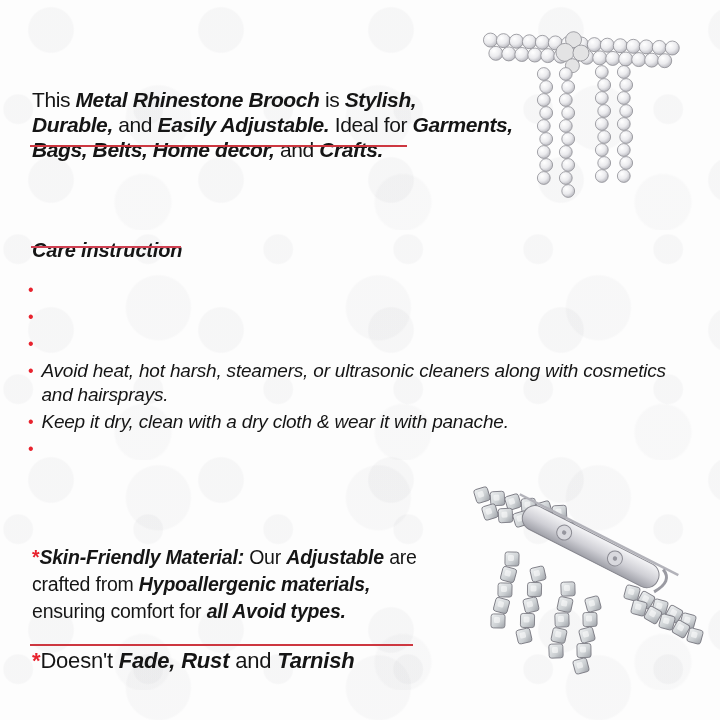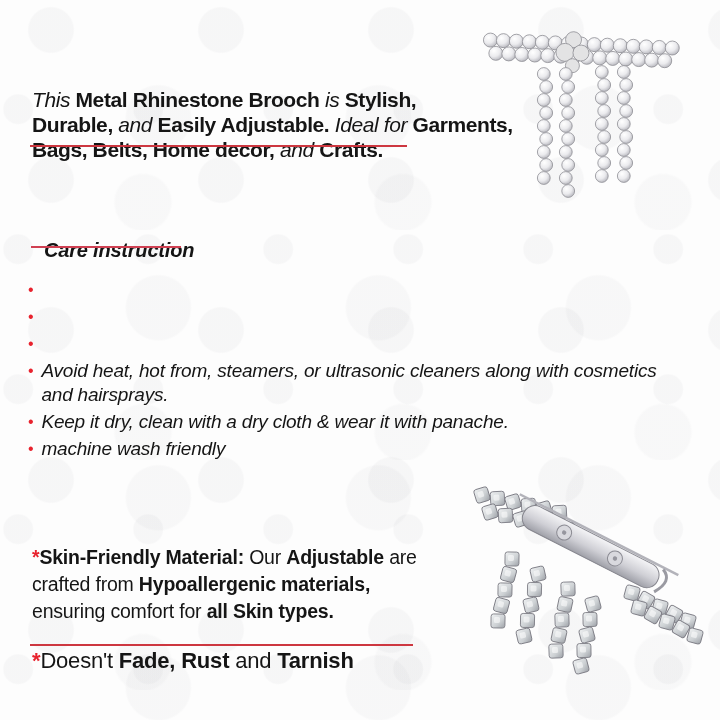--- a/index.html
+++ b/index.html
@@ -9,30 +9,30 @@
     background-color:#fdfdfd;
     background-image:
       radial-gradient(circle at 30% 20%, rgba(120,122,132,0.05) 0 13%, transparent 14%),
       radial-gradient(circle at 72% 62%, rgba(120,122,132,0.045) 0 16%, transparent 17%),
       radial-gradient(circle at 14% 78%, rgba(120,122,132,0.05) 0 9%, transparent 10%),
       radial-gradient(circle at 55% 88%, rgba(120,122,132,0.04) 0 11%, transparent 12%);
     background-size:170px 150px, 220px 190px, 130px 140px, 260px 230px;
   }
   .abs{position:absolute;}
   
-  .seg-i {font-style:italic;font-weight:400;}
-  .seg-bi{font-weight:700;}
+  .seg-i {font-weight:400;}
+  .seg-bi{font-style:italic;font-weight:700;}
   .seg-r {font-style:normal;font-weight:400;text-align:right;}
   .seg-red{font-style:normal;font-weight:700;color:#e8232e;}
   
   .intro{left:32px;top:66px;font-size:21px;line-height:25px;letter-spacing:-0.4px;white-space:nowrap;}
   .rule{height:2px;background:#cd3740;}
   .intro-rule{left:30px;top:145px;width:377px;}
   
-  .care-heading{left:44px;top:222px;font-size:20px;font-weight:700;font-style:italic;letter-spacing:-0.2px;}
+  .care-heading{left:32px;top:222px;font-size:20px;font-weight:700;font-style:italic;letter-spacing:-0.2px;}
   .care-rule{left:31px;top:246px;width:150px;height:2px;background:#d04052;}
   .care-list{left:28px;top:278px;width:680px;margin:0;padding:0;list-style:none;
              font-size:19px;line-height:24px;font-style:italic;letter-spacing:-0.2px;}
   .care-list li{display:flex;gap:8px;margin-bottom:3px;}
   .care-list .dot{color:#e8232e;font-style:normal;font-size:16px;line-height:24px;flex:0 0 auto;}
   .care-list .li-text{white-space:pre-line;}
   
   .skin{left:32px;top:524px;font-size:19.5px;line-height:27px;letter-spacing:-0.2px;}
   .fade{left:32px;top:627px;font-size:22px;line-height:24px;letter-spacing:-0.2px;}
   .fade-rule{left:30px;top:644px;width:383px;}
@@ -138,34 +138,33 @@
       <span class="dot">•</span>
     </li>
     <li>
       <span class="dot">•</span>
     </li>
     <li>
       <span class="dot">•</span>
     </li>
     <li>
       <span class="dot">•</span>
-      <span class="li-text">Avoid heat, hot from, steamers, or ultrasonic cleaners along with cosmetics
+      <span class="li-text">Avoid heat, hot harsh, steamers, or ultrasonic cleaners along with cosmetics
 and hairsprays.</span>
     </li>
     <li>
       <span class="dot">•</span>
       <span class="li-text">Keep it dry, clean with a dry cloth &amp; wear it with panache.</span>
     </li>
     <li>
       <span class="dot">•</span>
-      <span class="li-text">machine wash friendly</span>
     </li>
   </ul>
 
-<p class="abs skin"><span class="seg-red">*</span><span class="seg-bi">Skin-Friendly Material:</span><span class="seg-r"> Our </span><span class="seg-bi">Adjustable</span><span class="seg-r"> are</span><br><span class="seg-r">crafted from </span><span class="seg-bi">Hypoallergenic materials,</span><br><span class="seg-r">ensuring comfort for </span><span class="seg-bi">all Skin types.</span></p>
+<p class="abs skin"><span class="seg-red">*</span><span class="seg-bi">Skin-Friendly Material:</span><span class="seg-r"> Our </span><span class="seg-bi">Adjustable</span><span class="seg-r"> are</span><br><span class="seg-r">crafted from </span><span class="seg-bi">Hypoallergenic materials,</span><br><span class="seg-r">ensuring comfort for </span><span class="seg-bi">all Avoid types.</span></p>
 
 <p class="abs fade"><span class="seg-red">*</span><span class="seg-r">Doesn't </span><span class="seg-bi">Fade, Rust</span><span class="seg-r"> and </span><span class="seg-bi">Tarnish</span></p>
 <div class="abs rule fade-rule"></div>
 
 <svg class="abs photo photo-back" viewBox="0 0 280 244">
   <defs>
     <linearGradient id="mg" x1="0" y1="0" x2="0" y2="1">
       <stop offset="0%" stop-color="#f5f5f7"></stop>
       <stop offset="55%" stop-color="#cfcfd5"></stop>
       <stop offset="100%" stop-color="#9fa0a8"></stop>

